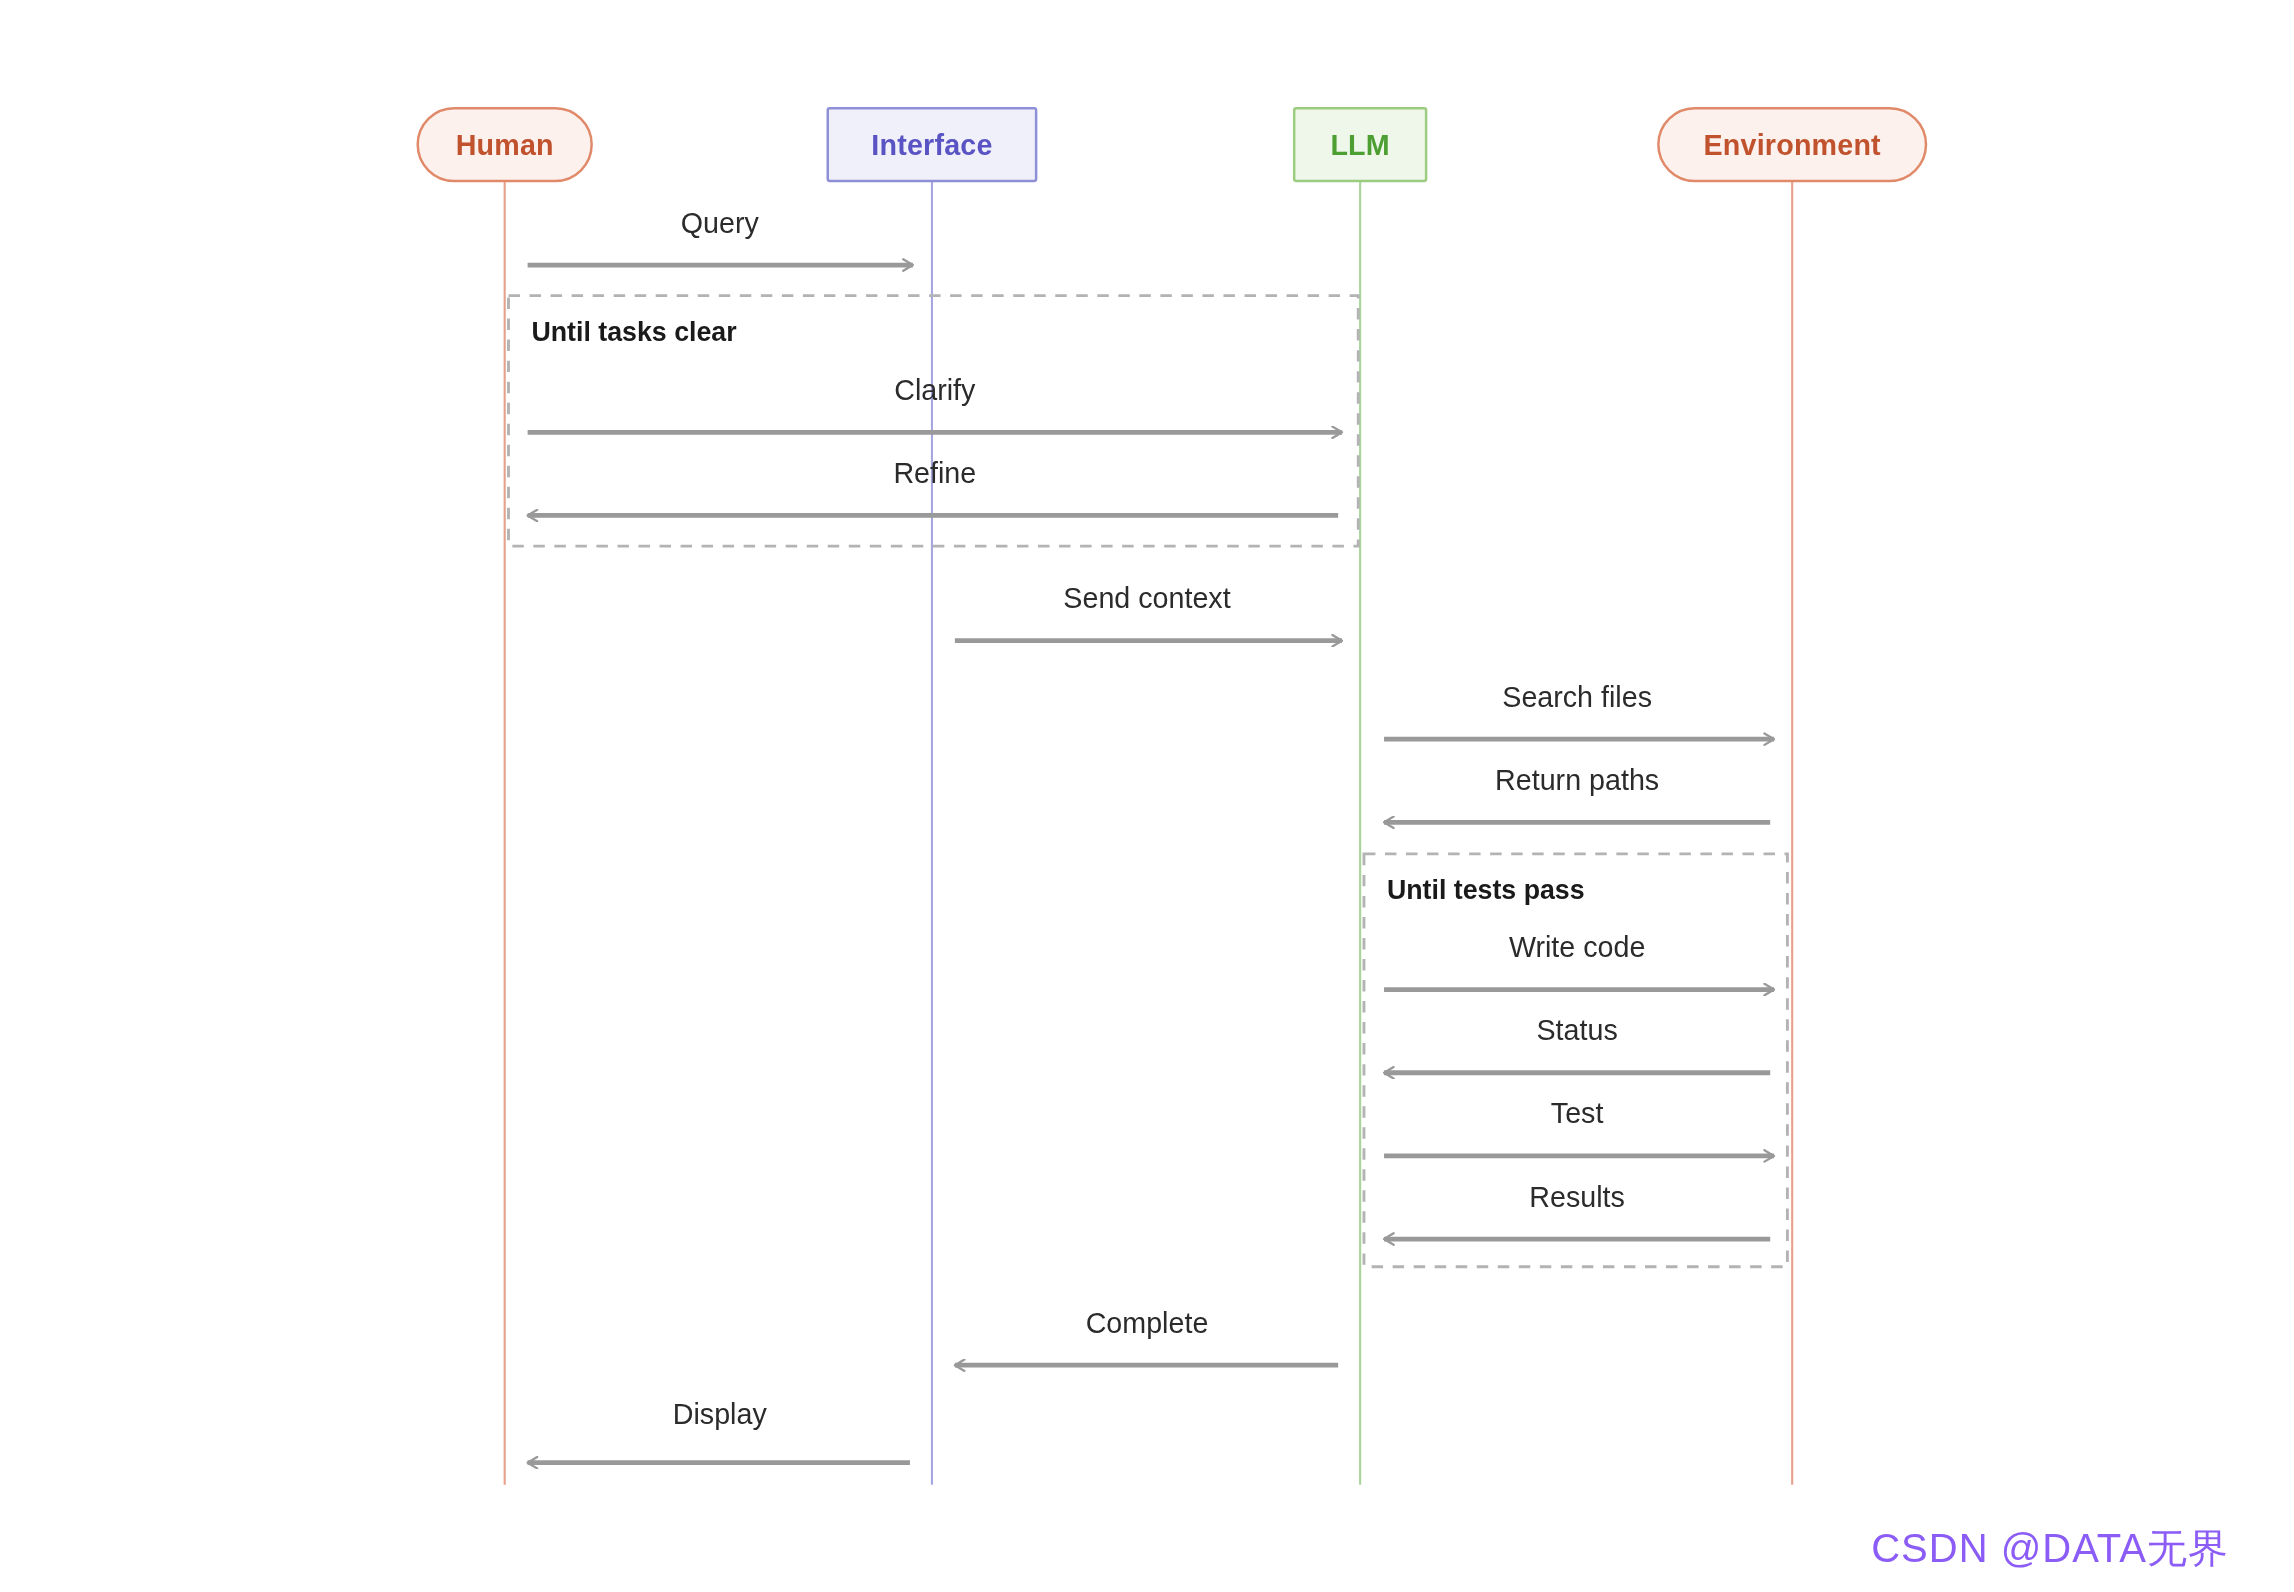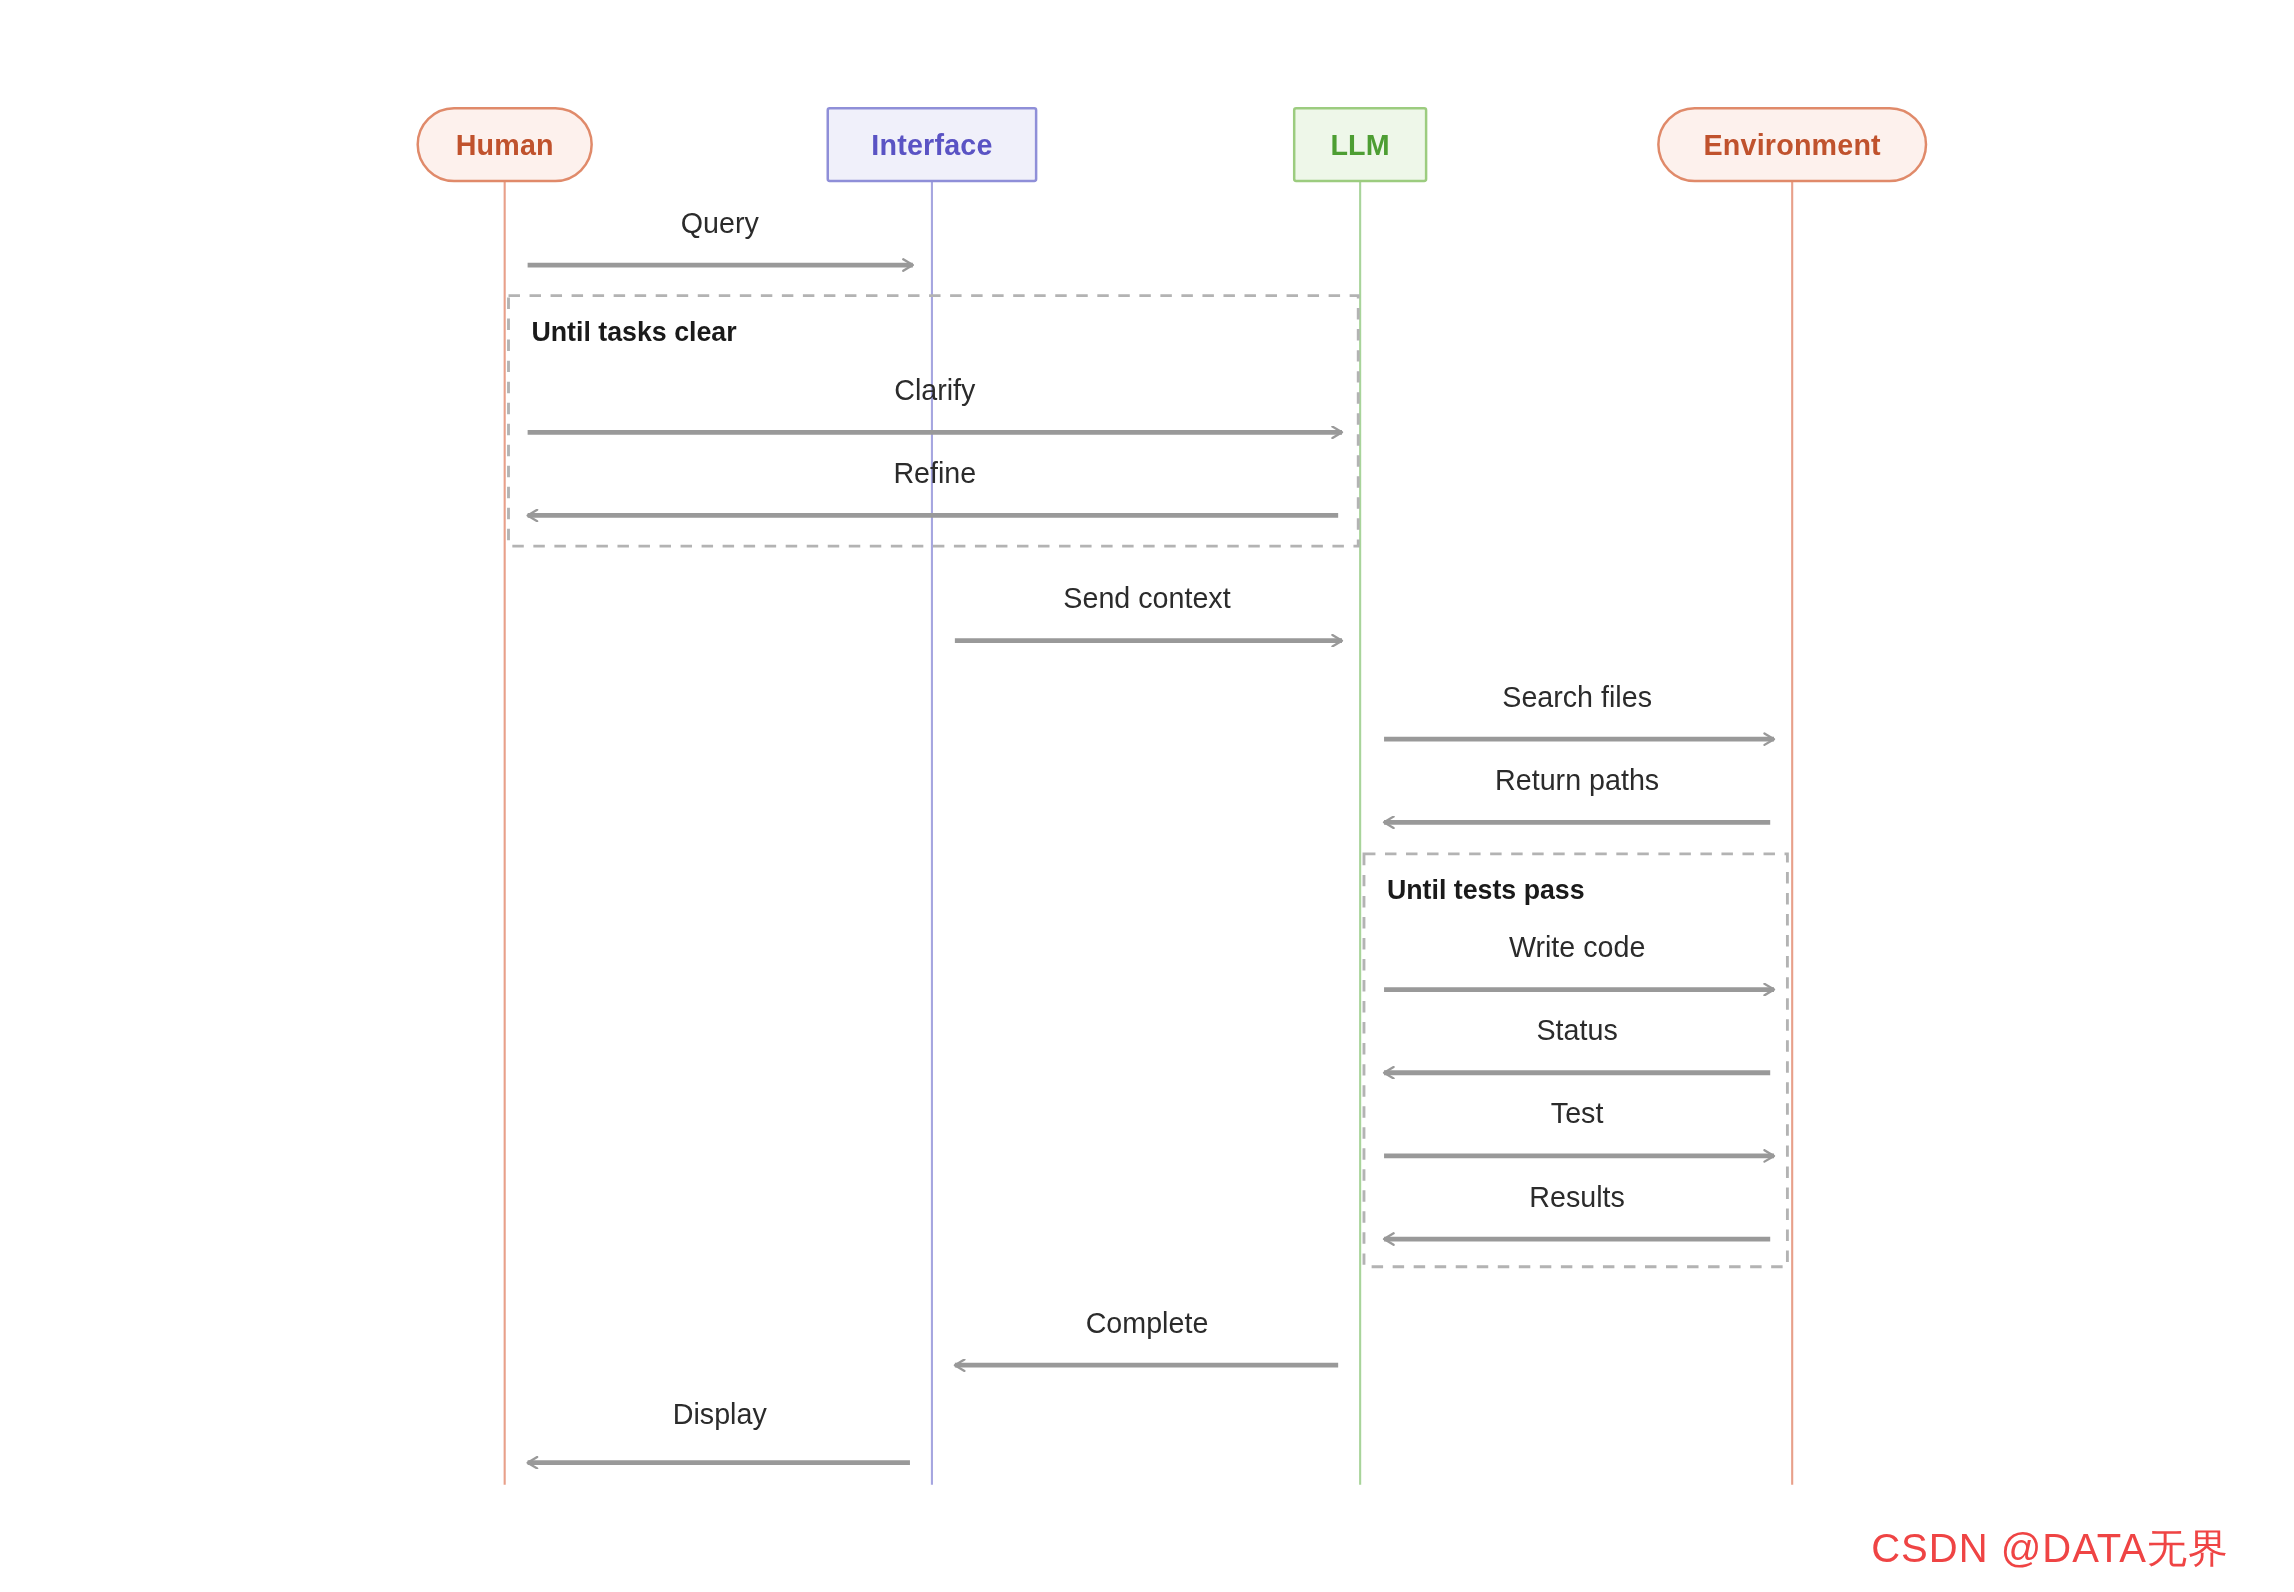--- a/index.html
+++ b/index.html
@@ -36,21 +36,21 @@
   .loop-label {
     font-size: 28px;
     font-weight: bold;
     fill: #1a1a1a;
   }
   .watermark {
     position: absolute;
     right: 65px;
     bottom: 17px;
     font-size: 40px;
-    color: #ef4444;
+    color: #8b5cf6;
     font-family: "Liberation Sans", sans-serif;
     letter-spacing: 1px;
     user-select: none;
     white-space: nowrap;
   }
 </style>
 </head>
 <body>
 
 <div id="canvas">

